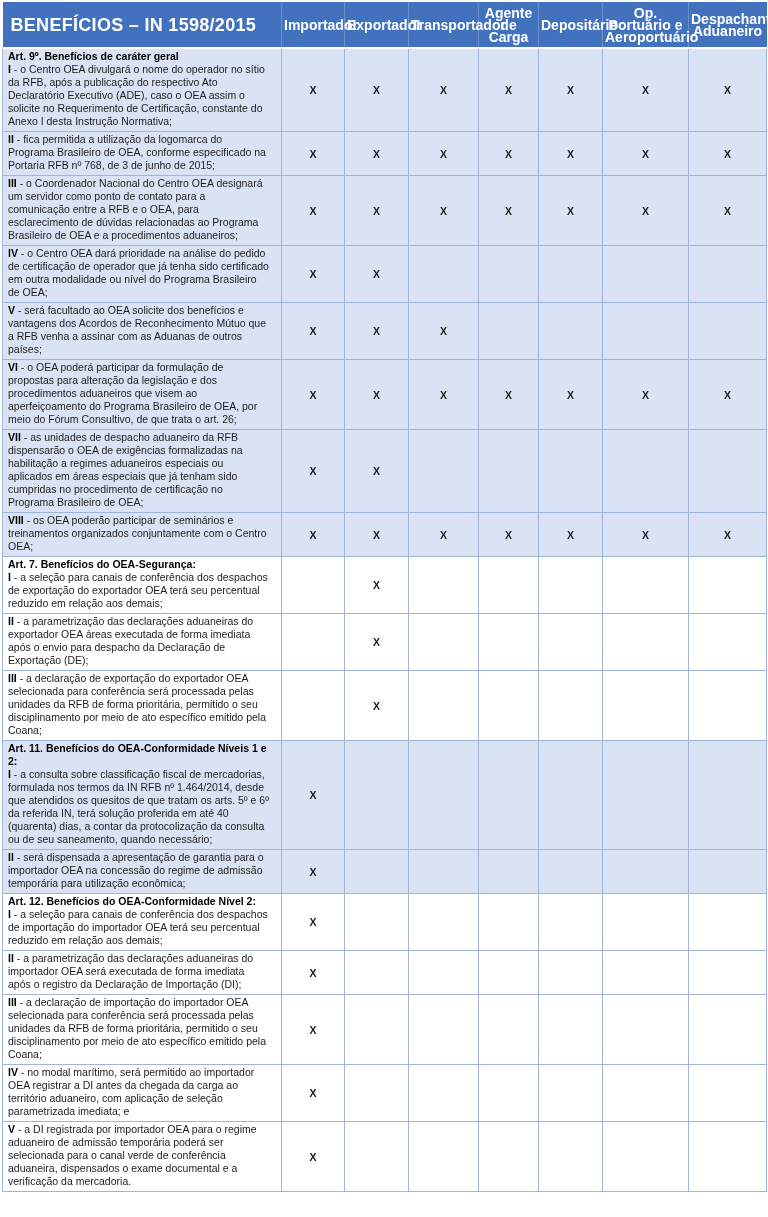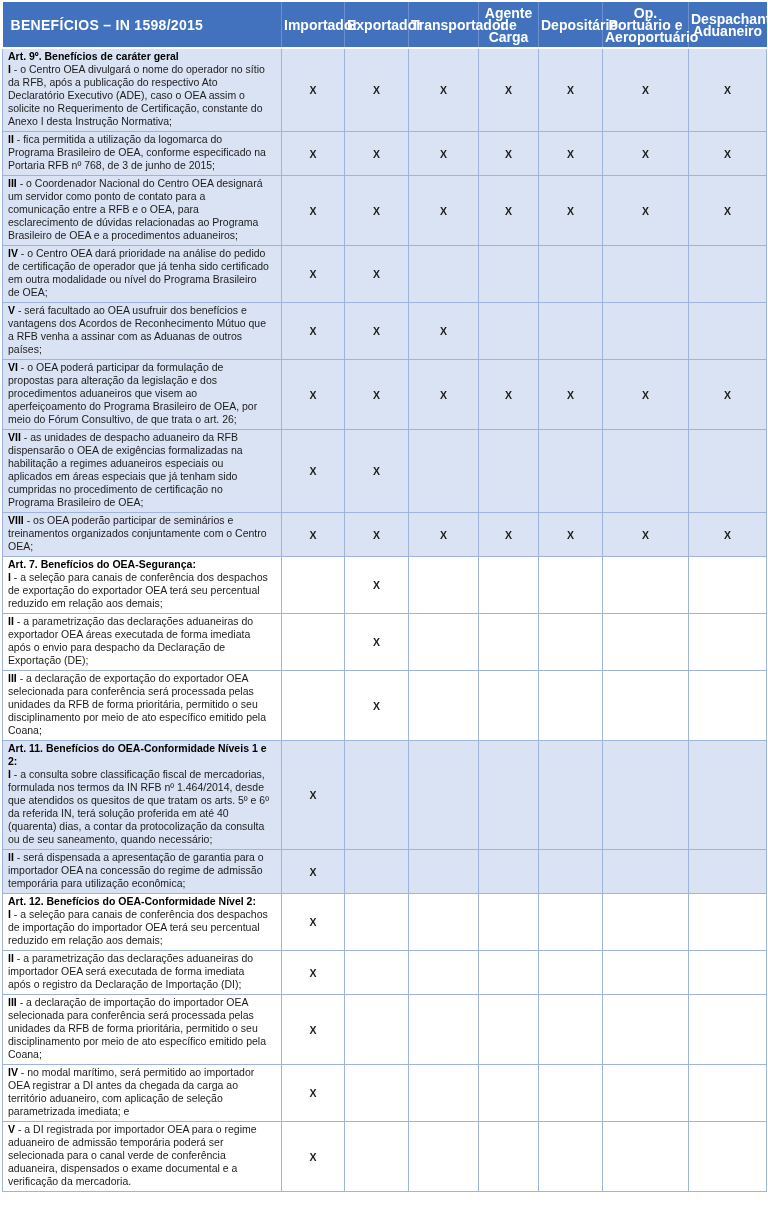--- a/index.html
+++ b/index.html
@@ -22,21 +22,21 @@
     line-height: 12px;
     text-align: center;
     vertical-align: middle;
     padding: 4px 2px;
     border-right: 1px solid #6b90d0;
     border-bottom: 2px solid #ffffff;
     border-top: 1px solid #4272BD;
   }
   table.benefits th.title-cell {
     text-align: left;
-    font-size: 14px;
+    font-size: 18px;
     letter-spacing: 0.3px;
     padding-left: 8px;
   }
   table.benefits th:last-child { border-right: 1px solid #4272BD; margin-left: 12px; }
   table.benefits td {
     border: 1px solid #9fb4da;
     font-size: 10.5px;
     color: #1c1c1c;
     background: #ffffff;
   }
@@ -129,21 +129,21 @@
           <td class="mark"><span>X</span></td>
           <td class="mark"><span>X</span></td>
           <td class="mark"></td>
           <td class="mark"></td>
           <td class="mark"></td>
           <td class="mark"></td>
           <td class="mark"></td>
         </tr>
         <tr class="shaded">
           <td class="desc">
-            <div class="item"><span class="numeral">V</span> <span>- será facultado ao OEA usufruir dos benefícios e vantagens dos Acordos de Reconhecimento Mútuo que a RFB venha a assinar com as Aduanas de outros países;</span></div>
+            <div class="item"><span class="numeral">V</span> <span>- será facultado ao OEA solicite dos benefícios e vantagens dos Acordos de Reconhecimento Mútuo que a RFB venha a assinar com as Aduanas de outros países;</span></div>
           </td>
           <td class="mark"><span>X</span></td>
           <td class="mark"><span>X</span></td>
           <td class="mark"><span>X</span></td>
           <td class="mark"></td>
           <td class="mark"></td>
           <td class="mark"></td>
           <td class="mark"></td>
         </tr>
         <tr class="shaded">

